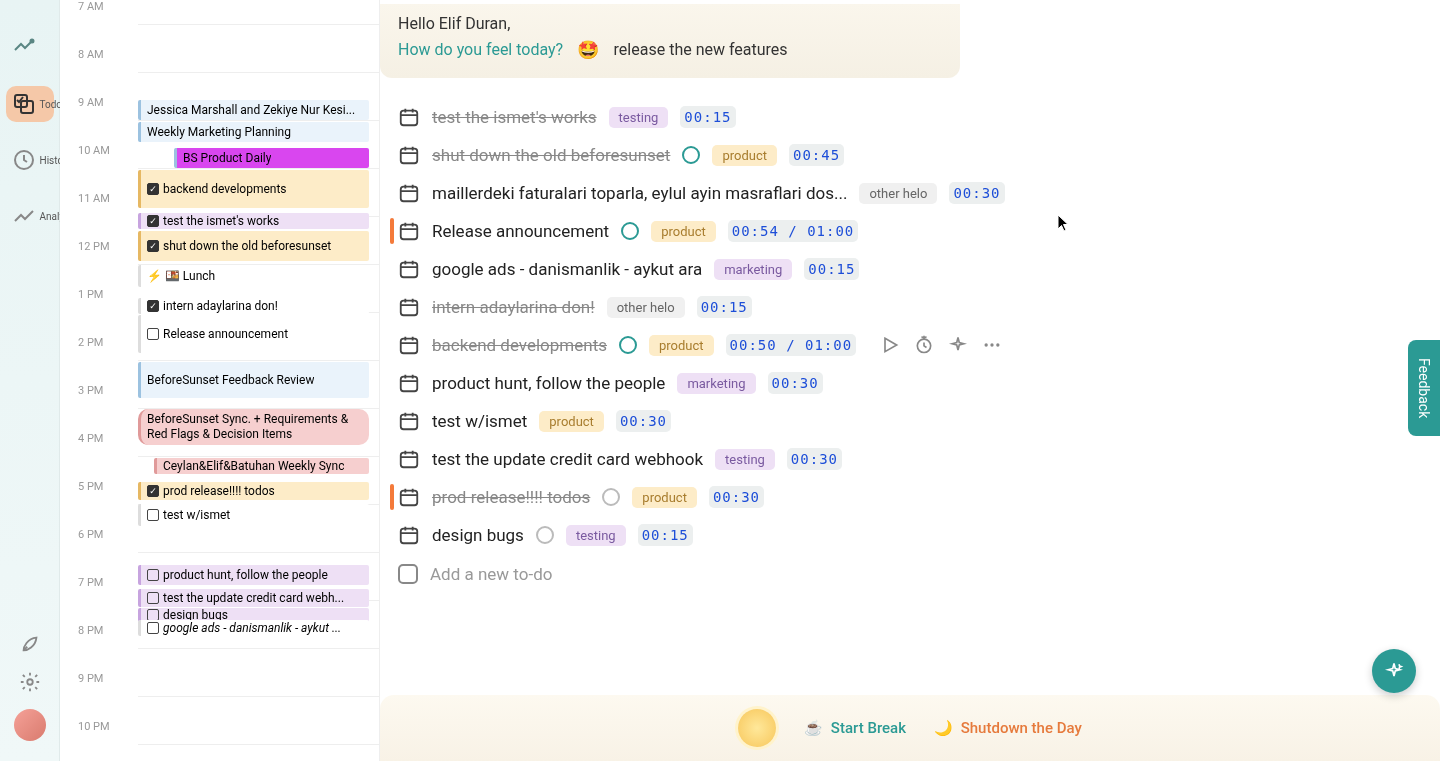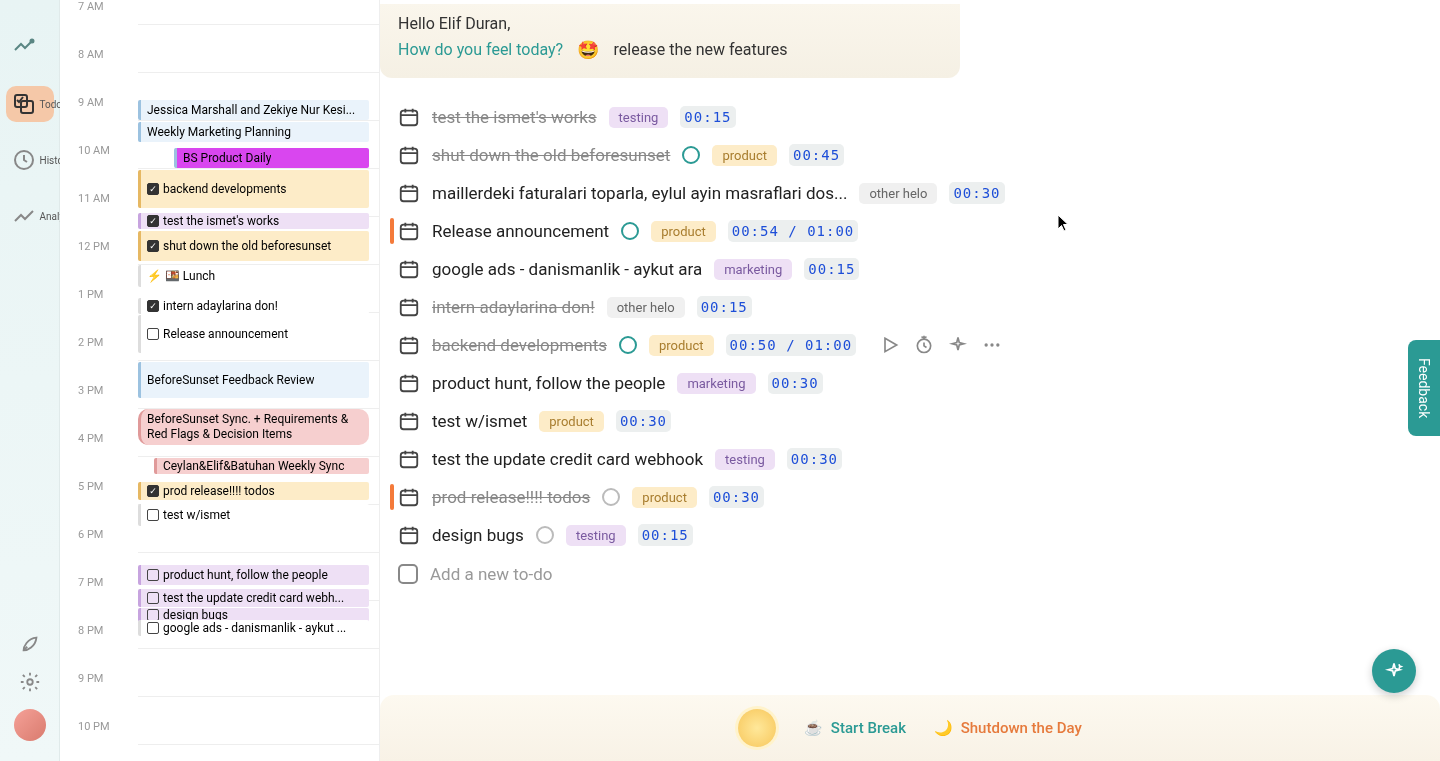--- a/index.html
+++ b/index.html
@@ -237,21 +237,21 @@
           <span class="txt">product hunt, follow the people</span>
         </div>
         <div class="event" style="top: 589px; height: 18px; left: 0px; right: 0px; background: rgb(238, 224, 245); border-left-color: rgb(199, 164, 223);">
           <span class="chk"></span>
           <span class="txt">test the update credit card webh...</span>
         </div>
         <div class="event" style="top: 608px; height: 14px; left: 0px; right: 0px; background: rgb(238, 224, 245); border-left-color: rgb(199, 164, 223);">
           <span class="chk"></span>
           <span class="txt">design bugs</span>
         </div>
-        <div class="event" style="top: 620px; height: 16px; left: 0px; right: 0px; background: rgb(255, 255, 255); border-left-color: rgb(221, 221, 221);">
+        <div class="event" style="top: 620px; height: 16px; left: 0px; right: 0px; background: rgb(255, 255, 255); border-left-color: rgb(221, 221, 221); font-style: italic;">
           <span class="chk"></span>
           <span class="txt">google ads - danismanlik - aykut ...</span>
         </div>
       </div>
   </div>
 
   <div class="main-col">
     <div class="greeting-card">
       <div class="greeting-hello">Hello Elif Duran,</div>
       <div class="greeting-row">

